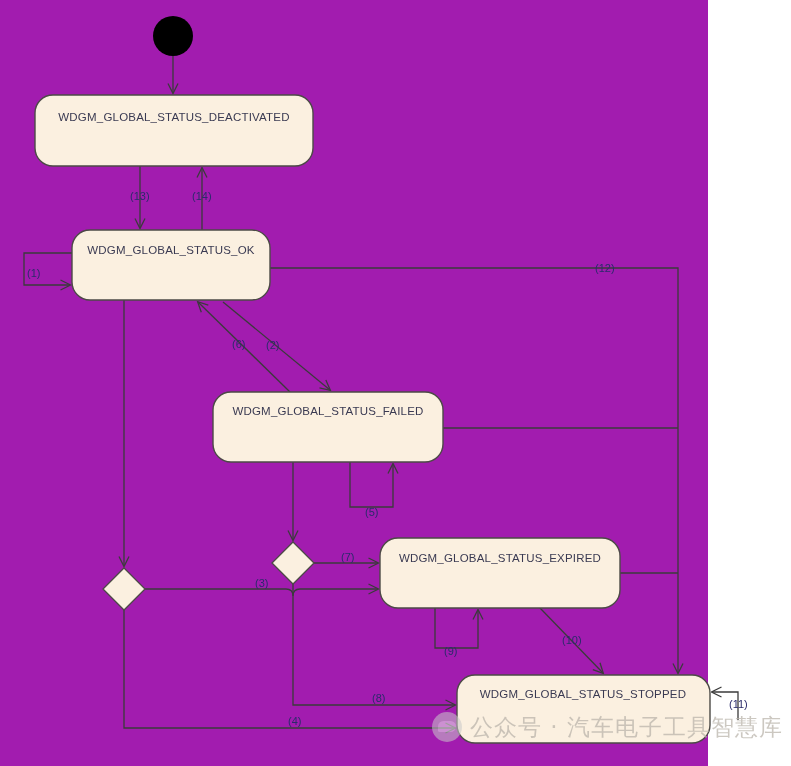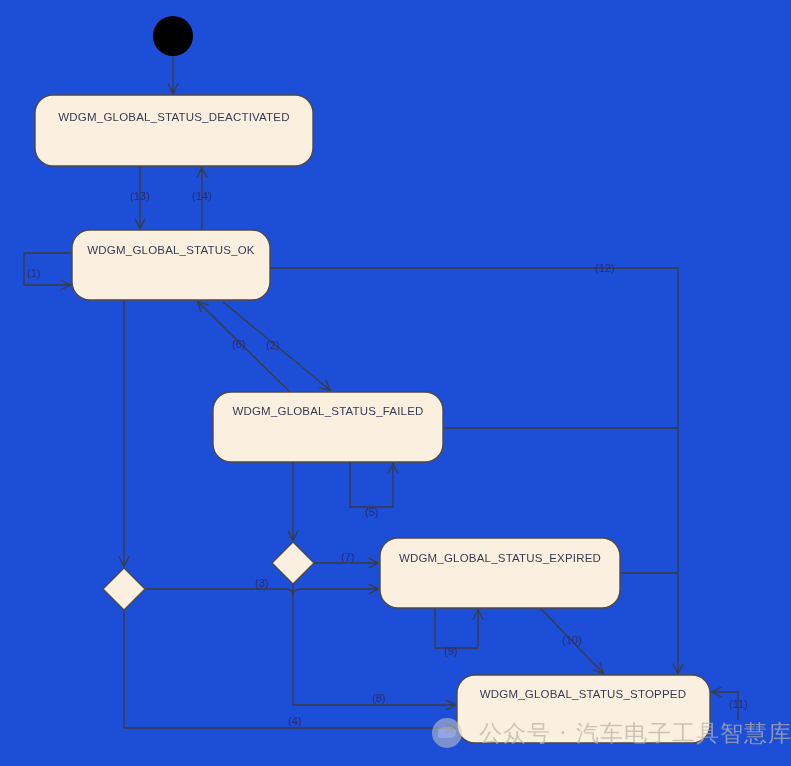--- a/index.html
+++ b/index.html
@@ -1,25 +1,25 @@
 <!DOCTYPE html>
 <html><head>
 <meta charset="utf-8">
 <style>
   html,body{margin:0;padding:0;background:#ffffff;}
   body{width:791px;height:766px;overflow:hidden;
        font-family:"Liberation Sans",sans-serif;}
-  #stage{position:relative;width:791px;height:766px;background:#1d4ed8;}
+  #stage{position:relative;width:708px;height:766px;background:#a21caf;}
   svg#diagram{position:absolute;left:0;top:0;width:791px;height:766px;}
   .state-label{font-family:"Liberation Sans",sans-serif;font-size:11.5px;
                fill:#3a3a52;letter-spacing:.2px;}
   .trans-label{font-family:"Liberation Sans",sans-serif;font-size:11px;
                fill:#2b2b6b;}
   .wm{position:absolute;left:432px;top:712px;width:330px;height:42px;
-      display:flex;align-items:center;gap:17px;pointer-events:none;}
+      display:flex;gap:8px;pointer-events:none;}
   .wm-badge{width:30px;height:30px;border-radius:50%;background:#c9c9c9;
             opacity:.55;position:relative;flex:0 0 auto;}
   .wm-badge:before{content:"";position:absolute;left:6px;top:9px;width:18px;
             height:11px;border-radius:6px 6px 6px 2px;background:#efefef;}
   .wm-text{font-family:"DejaVu Sans",sans-serif;font-size:23px;color:#b9b3aa;
            opacity:.72;white-space:nowrap;letter-spacing:1px;}
 </style>
 </head>
 <body>
 

